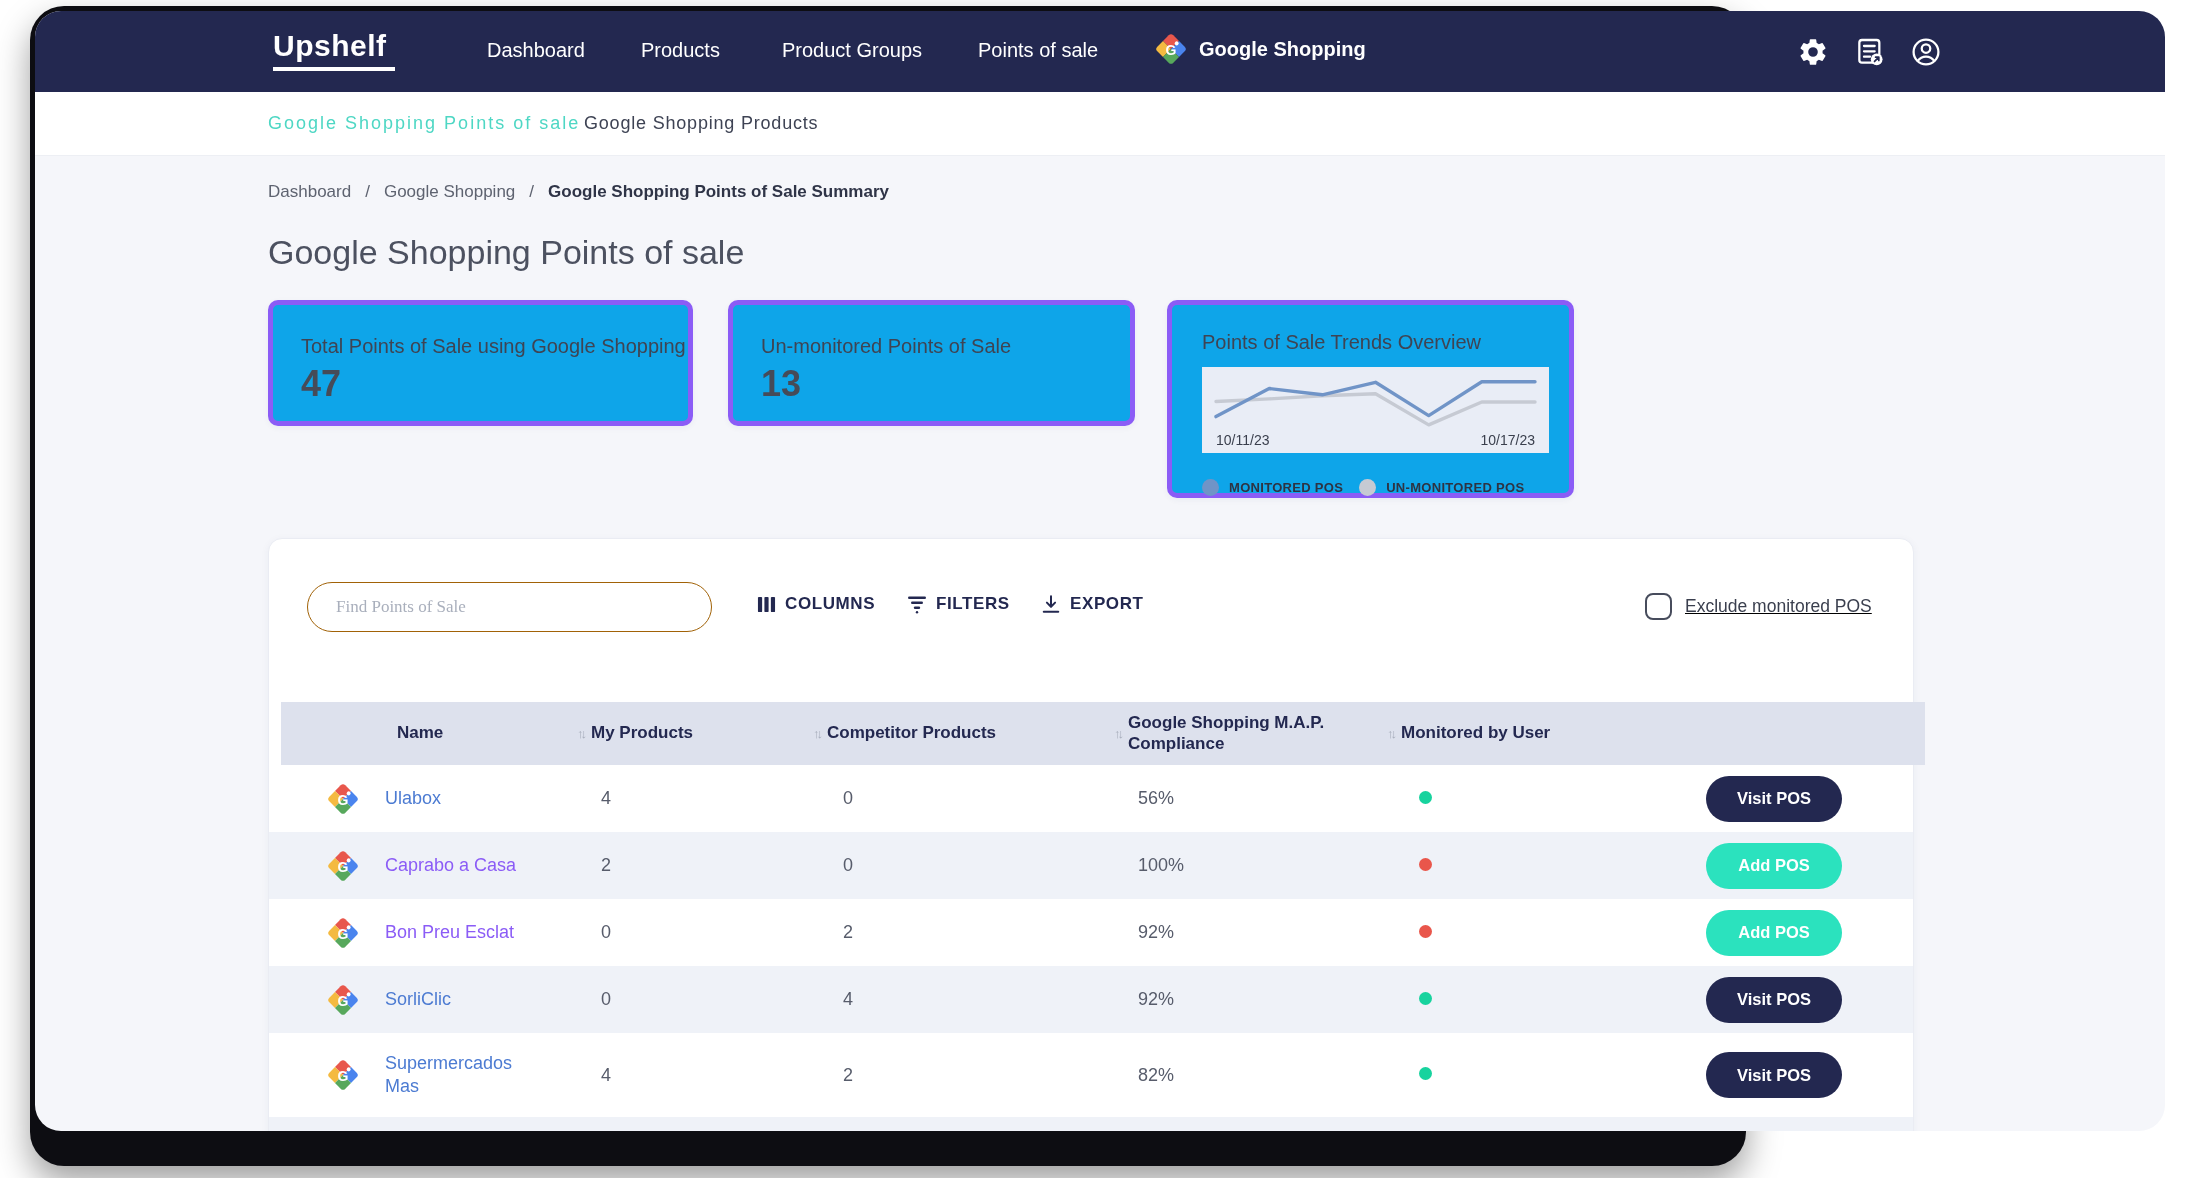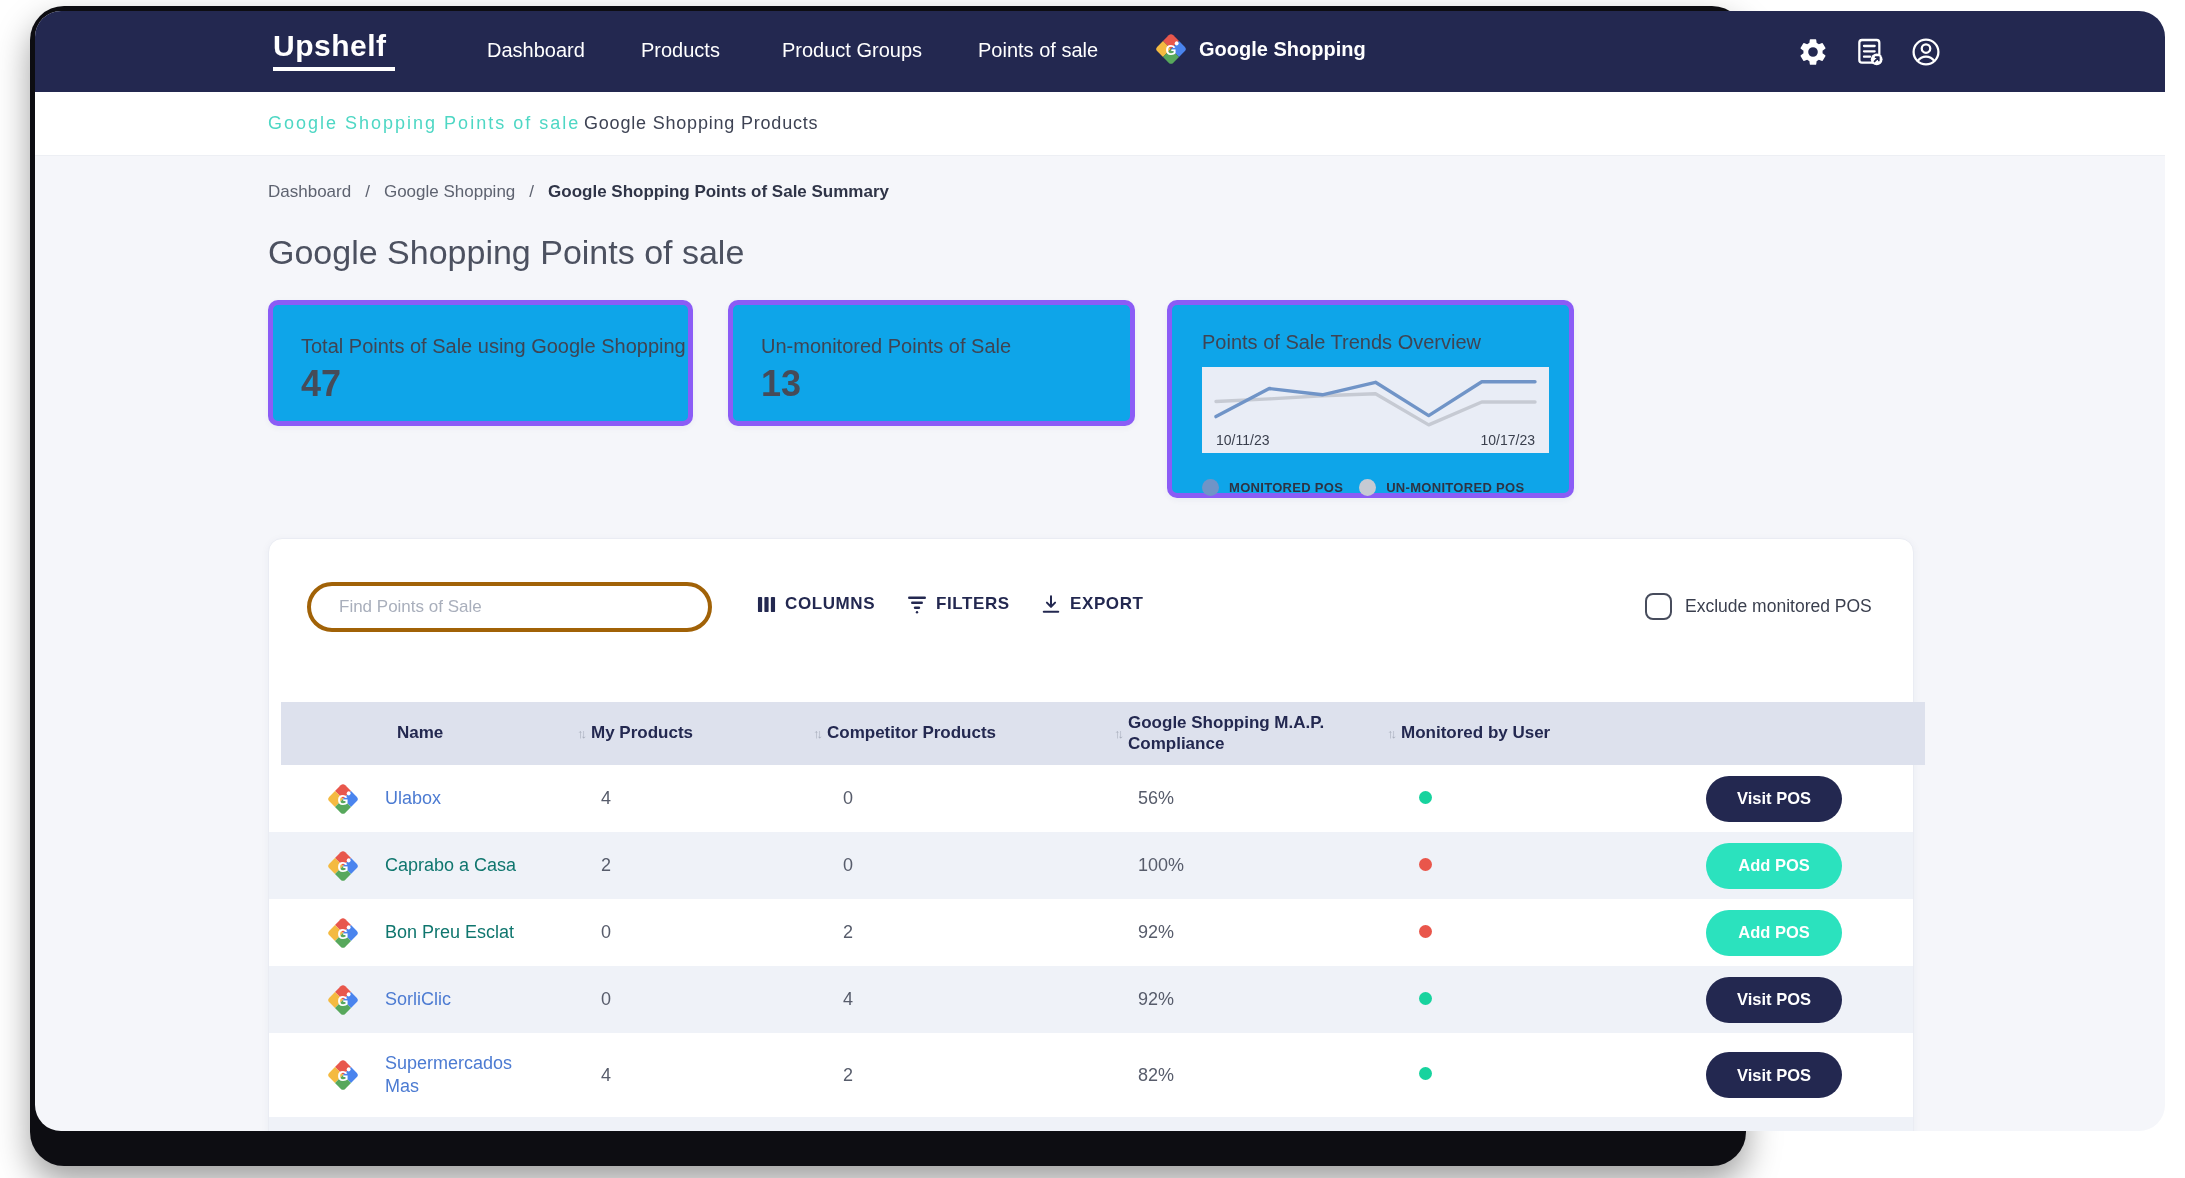--- a/index.html
+++ b/index.html
@@ -42,43 +42,43 @@
   .x-label { position:absolute; bottom:5px; font-size:14px; color:#3A3F4D; }
   .x-label.left { left:14px; }
   .x-label.right { right:14px; }
   .legend { position:absolute; left:30px; top:174px; display:flex; gap:16px; align-items:center; }
   .legend-item { display:flex; align-items:center; gap:10px; }
   .legend-dot { width:17px; height:17px; border-radius:50%; }
   .legend-label { font-size:13px; font-weight:bold; color:#2E3342; letter-spacing:.3px; }
 
   
   .main-card { position:absolute; left:233px; top:527px; width:1646px; height:660px; background:#fff; border-radius:14px; border:1px solid #EAECF3; box-shadow:0 2px 8px rgba(40,50,90,.05); }
-  .search-pill { position:absolute; left:38px; top:43px; width:405px; height:50px; border:4px solid #a16207; border-radius:26px; background:#fff; font-size:17px; color:#ec4899; padding:0 28px; outline:none; font-family:Liberation Sans, sans-serif; }
+  .search-pill { position:absolute; left:38px; top:43px; width:405px; height:50px; border:1px solid #a16207; border-radius:26px; background:#fff; font-size:17px; color:#ec4899; padding:0 28px; outline:none; font-family:Liberation Serif, serif; }
   .search-pill::placeholder { color:#A9AFBC; }
   .tool-btn { position:absolute; top:55px; display:flex; align-items:center; gap:9px; cursor:pointer; color:#232850; font-size:17px; font-weight:bold; letter-spacing:.6px; }
   #btn-columns { left:488px; }
   #btn-filters { left:638px; }
   #btn-export  { left:772px; }
-  .checkbox-row { position:absolute; left:1376px; top:54px; display:flex; align-items:center; gap:13px; cursor:pointer; }
+  .checkbox-row { position:absolute; left:1376px; top:54px; display:flex; align-items:center; gap:13px; cursor:pointer;text-decoration:underline; }
   .checkbox { width:27px; height:27px; border:2px solid #474C5C; border-radius:8px; background:#fff; }
   .checkbox-label { font-size:17.5px; color:#3A3F4E; }
 
   .grid-cols { display:grid; grid-template-columns:116px 180px 236px 301px 273px 316px 1fr; align-items:center; }
   .thead { position:absolute; left:12px; top:163px; width:100%; height:63px; background:#DDE1ED; }
   .th { display:flex; align-items:center; gap:7px; font-size:17px; font-weight:bold; color:#232850; line-height:1.2; }
   .sort-glyph { font-size:13px; color:#A7ADBB; letter-spacing:-3px; font-weight:normal; }
   .th.wrap span.hlabel { max-width:200px; }
 
   .tbody { position:absolute; left:0; top:226px; width:100%; }
   .trow { min-height:67px; }
   .trow.alt { background:#EFF2F8; }
   .trow.tall { min-height:84px; }
   .c-icon { padding-left:58px; display:flex; align-items:center; }
   .gs-tag { width:32px; height:32px; }
-  .pos-name { font-size:18px; color:#0f766e; max-width:145px; display:inline-block; line-height:1.3; cursor:default; }
+  .pos-name { font-size:18px; color:#8b5cf6; max-width:145px; display:inline-block; line-height:1.3; cursor:default; }
   .pos-name.link { color:#4C7BD2; cursor:pointer; }
   .cell-num { font-size:18px; color:#575C6B; padding-left:36px; }
   .c-comp .cell-num { padding-left:42px; }
   .c-map .cell-num { padding-left:36px; }
   .dot { width:13px; height:13px; border-radius:50%; margin-left:44px; display:inline-block; }
   .c-act { display:flex; justify-content:flex-end; padding-right:71px; }
   .pill { border:none; min-width:136px; height:46px; border-radius:23px; color:#fff; font-size:16.5px; font-weight:600; cursor:pointer; font-family:"Liberation Sans", sans-serif; }
   .pill.dark { background:#232850; }
   .pill.teal { background:#2BE2BE; }
 </style>

